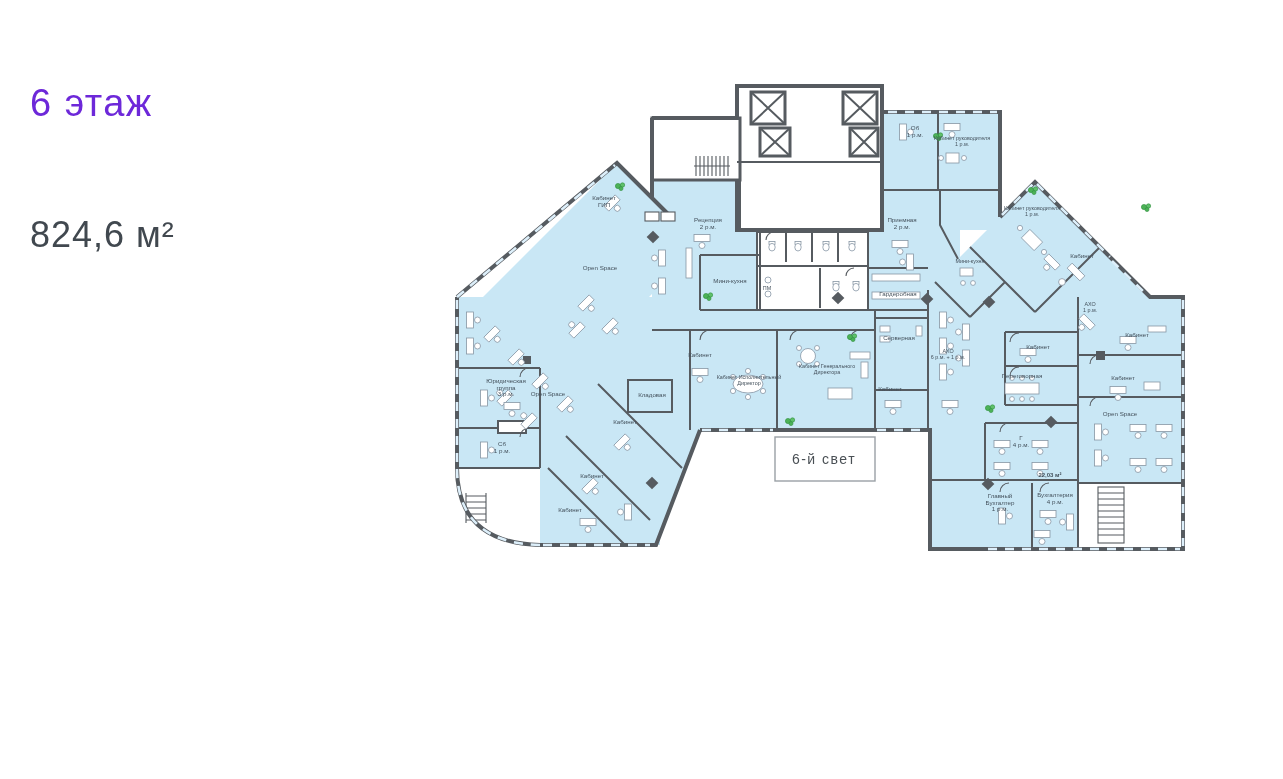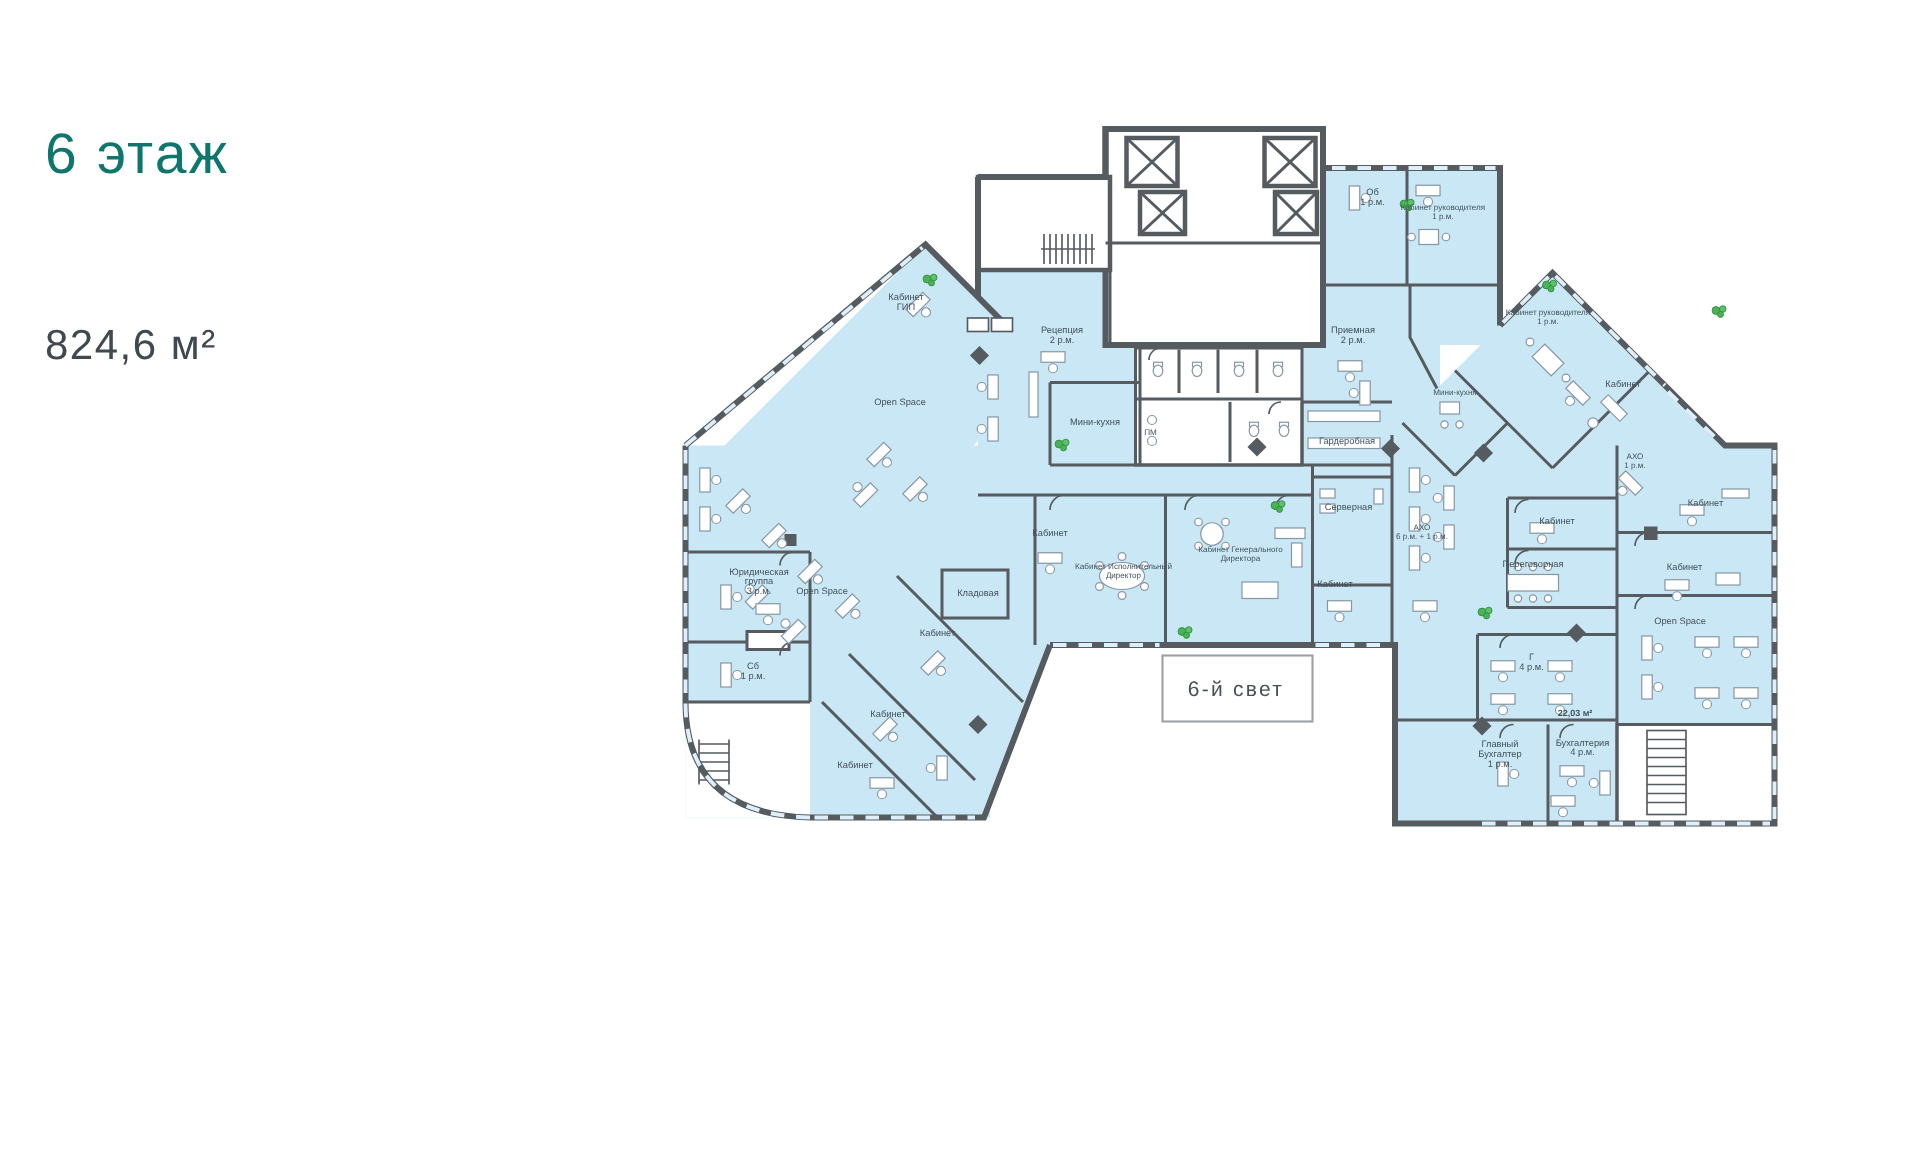--- a/index.html
+++ b/index.html
@@ -1,20 +1,20 @@
 <!DOCTYPE html>
 <html><head>
 <meta charset="utf-8">
 <style>
   html,body{margin:0;padding:0;background:#ffffff;}
   .stage{position:relative;width:1283px;height:779px;background:#fff;overflow:hidden;
          font-family:"Liberation Sans", sans-serif;}
   .hdr-title{position:absolute;left:30px;top:82px;font-size:38px;letter-spacing:1.5px;
-             color:#0f766e;font-weight:400;}
-  .hdr-area{position:absolute;left:30px;top:214px;font-size:28px;letter-spacing:1px;
+             color:#6d28d9;font-weight:400;}
+  .hdr-area{position:absolute;left:30px;top:214px;font-size:36px;letter-spacing:1px;
             color:#41484f;font-weight:400;}
   svg{position:absolute;left:0;top:0;}
   .lbl{font-family:"Liberation Sans",sans-serif;font-size:6.2px;fill:#44515c;text-anchor:middle;}
   .lbl-sm{font-size:5.4px;}
   .lbl-b{font-weight:bold;font-size:6px;}
   .atr{font-family:"Liberation Sans",sans-serif;font-size:14px;fill:#4a5055;
        letter-spacing:1.5px;text-anchor:middle;}
   .wall-out{stroke:#565b60;stroke-width:4;fill:none;stroke-linecap:butt;}
   .wall-in{stroke:#565b60;stroke-width:2;fill:none;}
   .wall-thin{stroke:#565b60;stroke-width:1.1;fill:none;}

